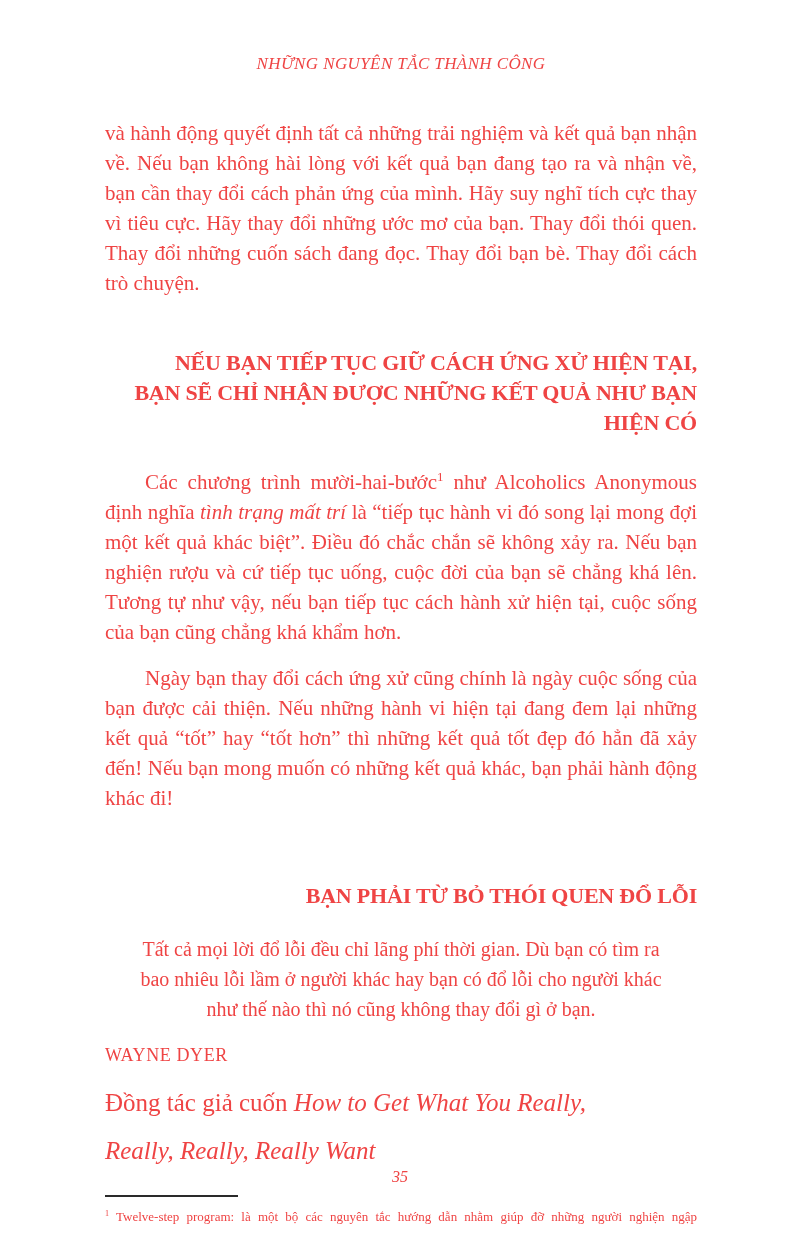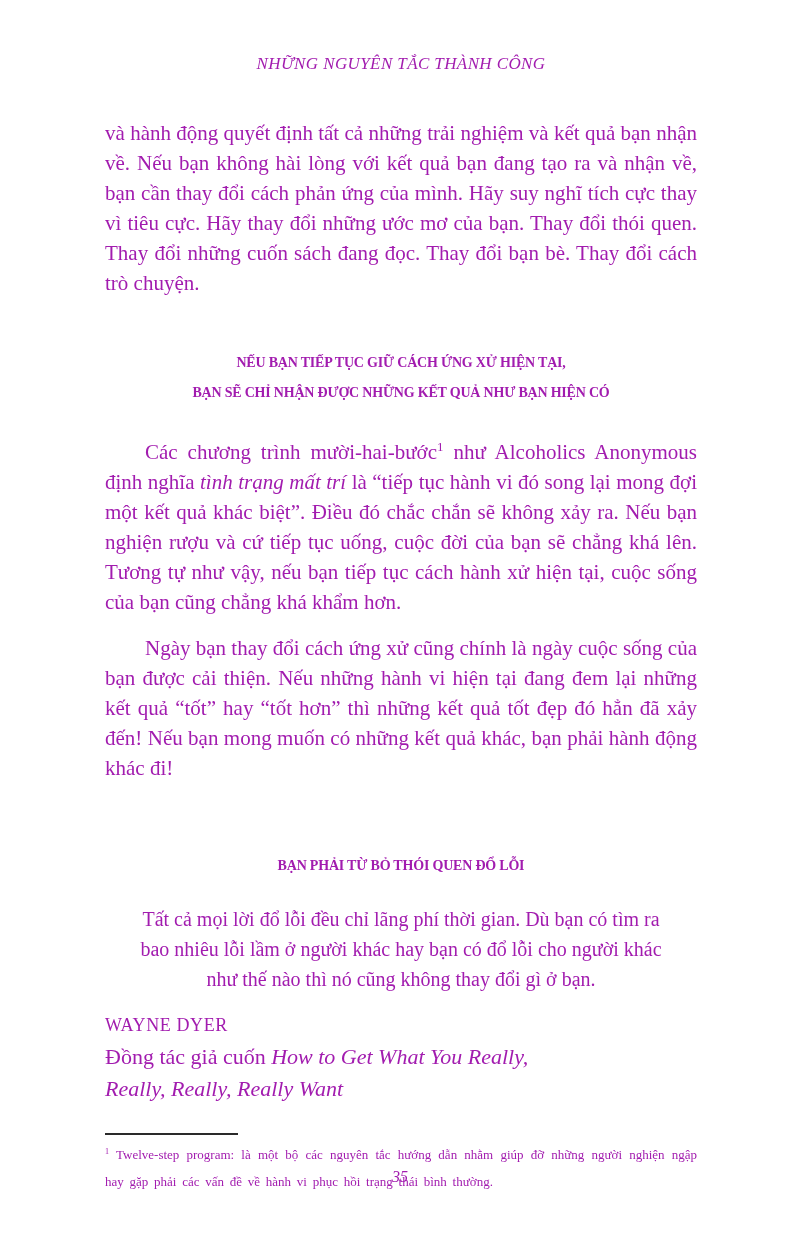--- a/index.html
+++ b/index.html
@@ -3,21 +3,21 @@
 <meta charset="utf-8">
 <style>
   html, body { margin: 0; padding: 0; }
   body { background: #e8e8e8; }
   .page {
     position: relative;
     width: 800px;
     height: 1234px;
     margin: 0 auto;
     background: #ffffff;
-    color: #a21caf;
+    color: #ef4444;
     font-family: "Liberation Serif", "DejaVu Serif", serif;
     overflow: hidden;
     box-sizing: border-box;
   }
   .inner { padding: 54px 103px 0 105px; }
   .running-header {
     text-align: center;
     font-style: italic;
     font-size: 17px;
     line-height: 20px;
@@ -28,38 +28,38 @@
     line-height: 30px;
     text-align: justify;
     margin: 0;
   }
   .para1 { margin-top: 44px; }
   .indent { text-indent: 40px; }
   .para2 { margin-top: 29px; }
   .para3 { margin-top: 16px; }
   .section-heading {
     font-weight: bold;
-    text-align: center;
-    font-size: 14px;
+    text-align: right;
+    font-size: 22px;
     line-height: 30px;
     letter-spacing: -0.2px;
     margin: 0;
   }
   .heading1 { margin-top: 50px; }
   .heading1 .hline { display: block; }
   .heading2 { margin-top: 68px; }
   .quote {
     margin-top: 23px;
     text-align: center;
     font-size: 20px;
     line-height: 30px;
   }
   .attribution { margin-top: 15px; line-height: 32px; }
   .attr-name { font-size: 18px; letter-spacing: 0.6px; }
-  .attr-role, .attr-book { font-size: 22px; }
+  .attr-role, .attr-book { font-size: 25px; margin-top: 16px; }
   .footnote-rule {
     margin-top: 28px;
     width: 133px;
     height: 0;
     border-top: 2px solid #2a2a2a;
   }
   .footnote {
     margin: 6px 0 0 0;
     font-size: 13px;
     line-height: 27px;

